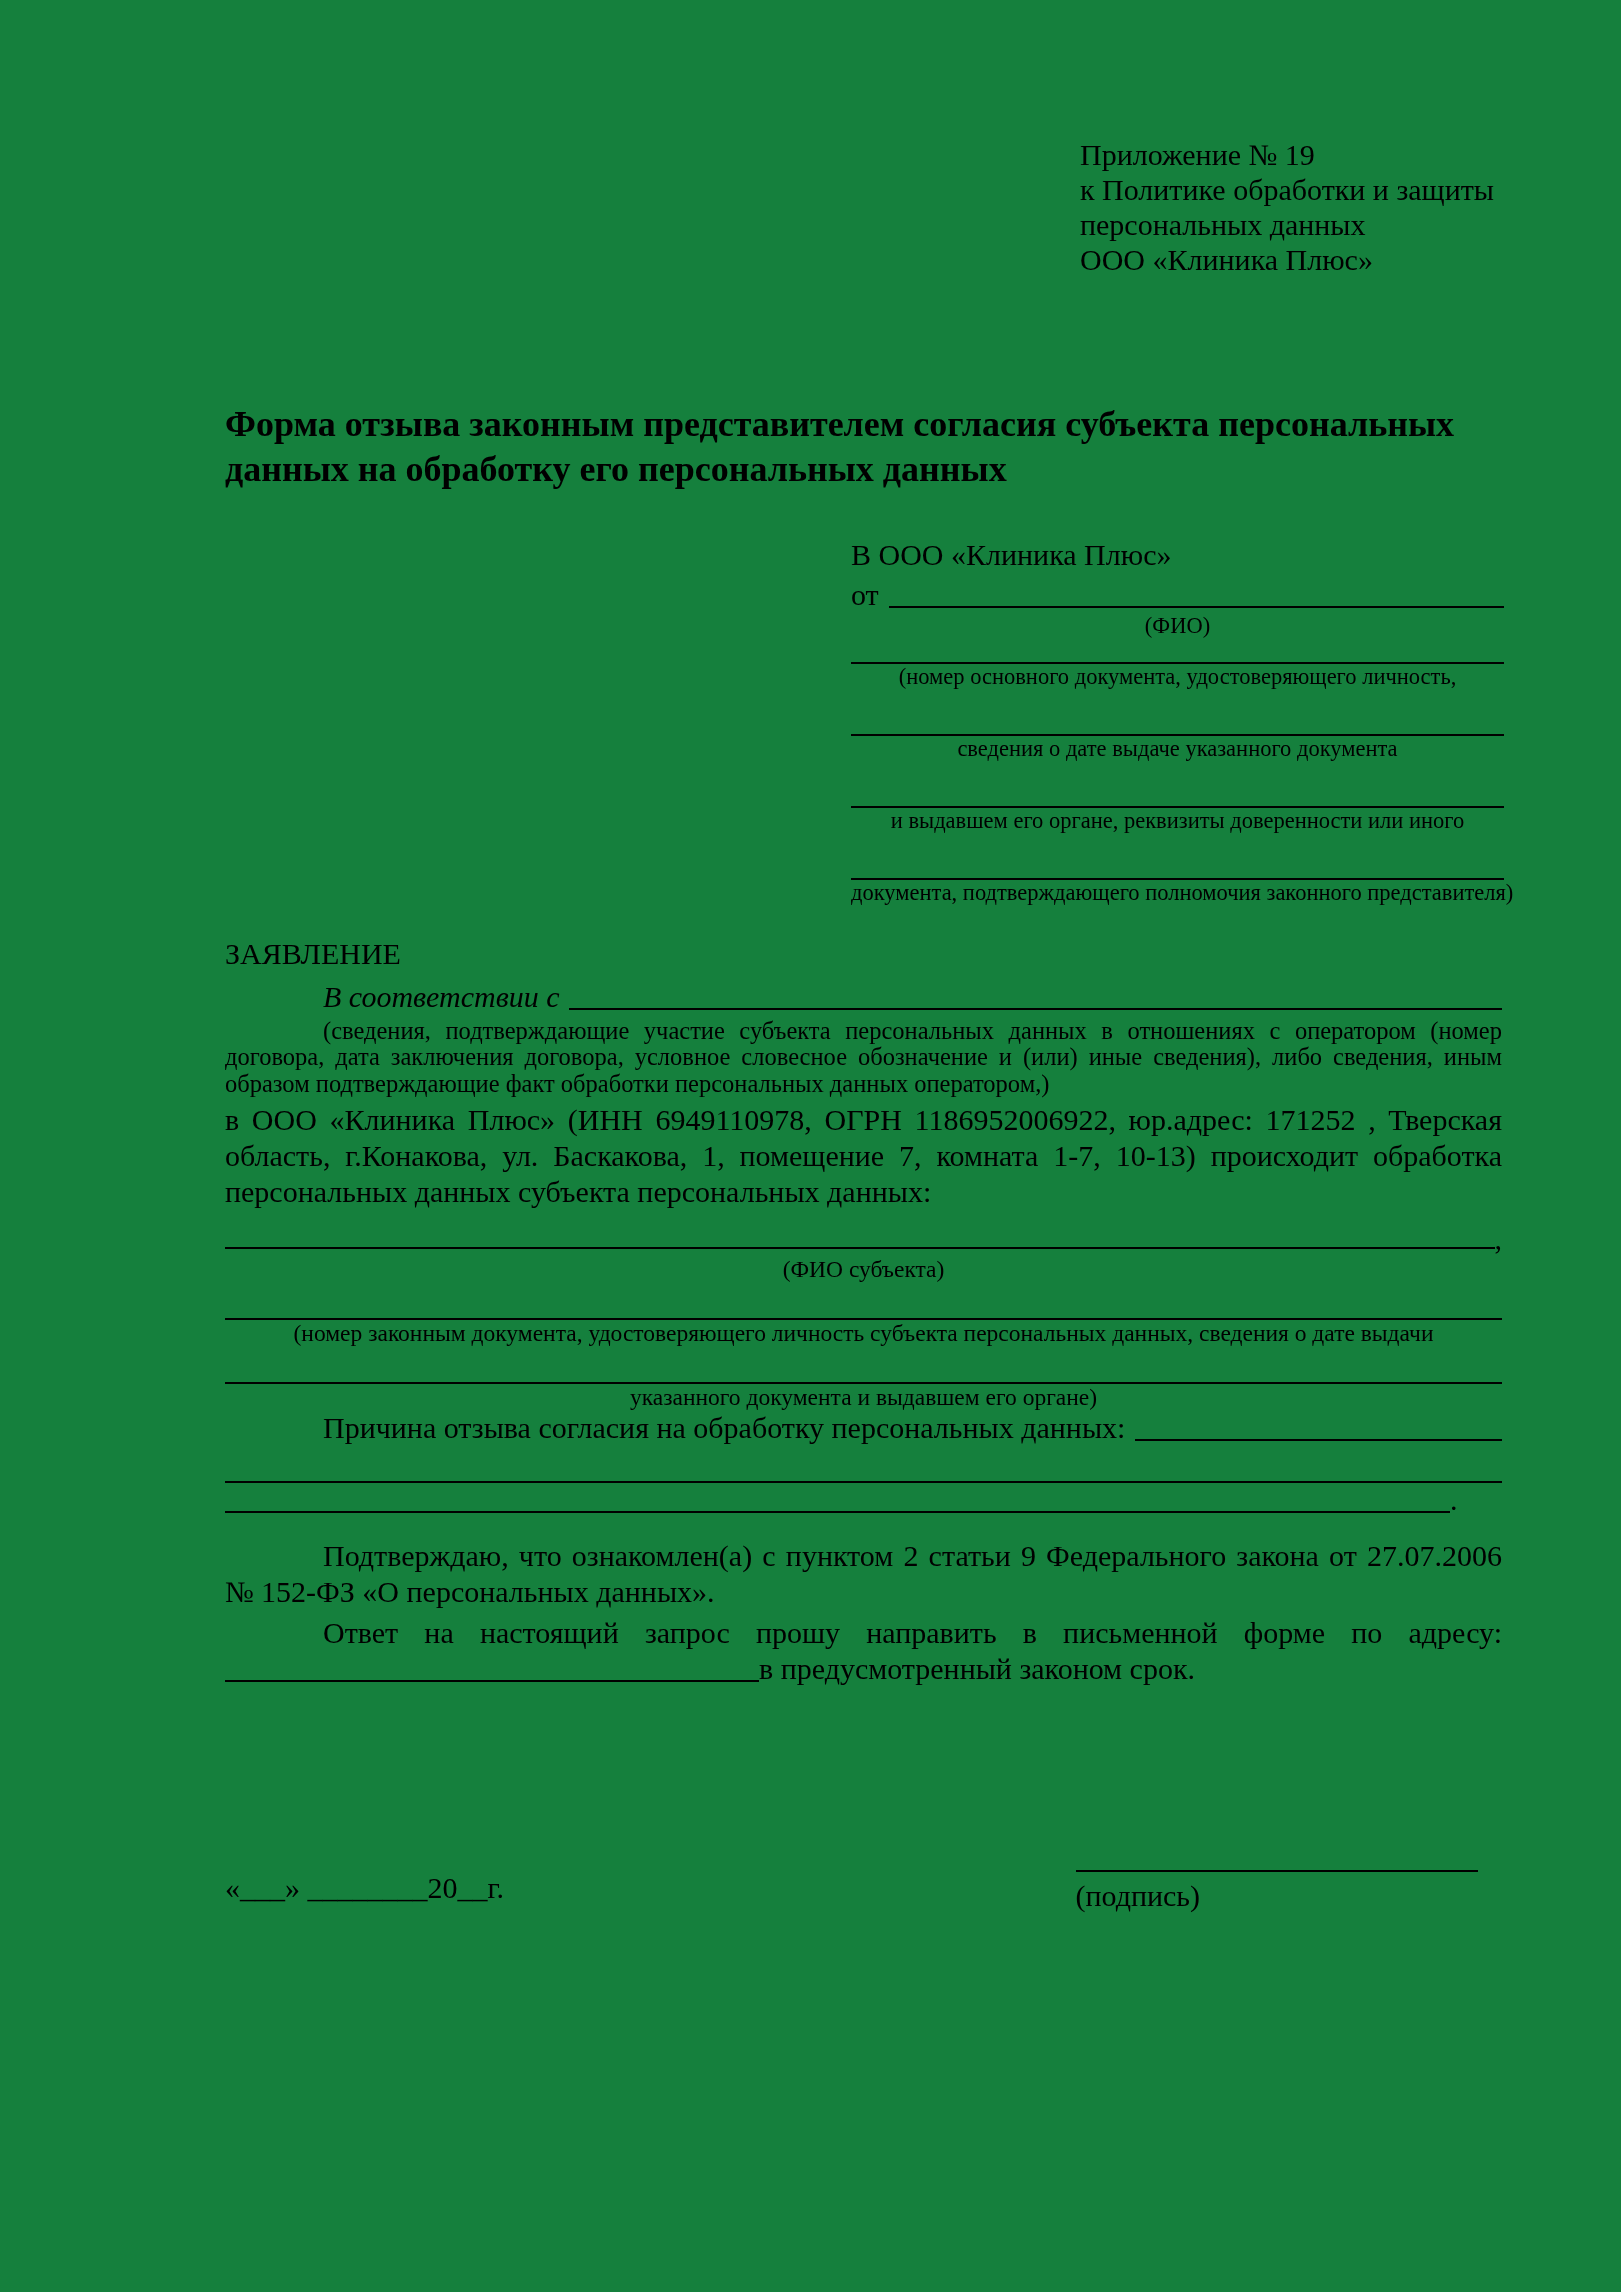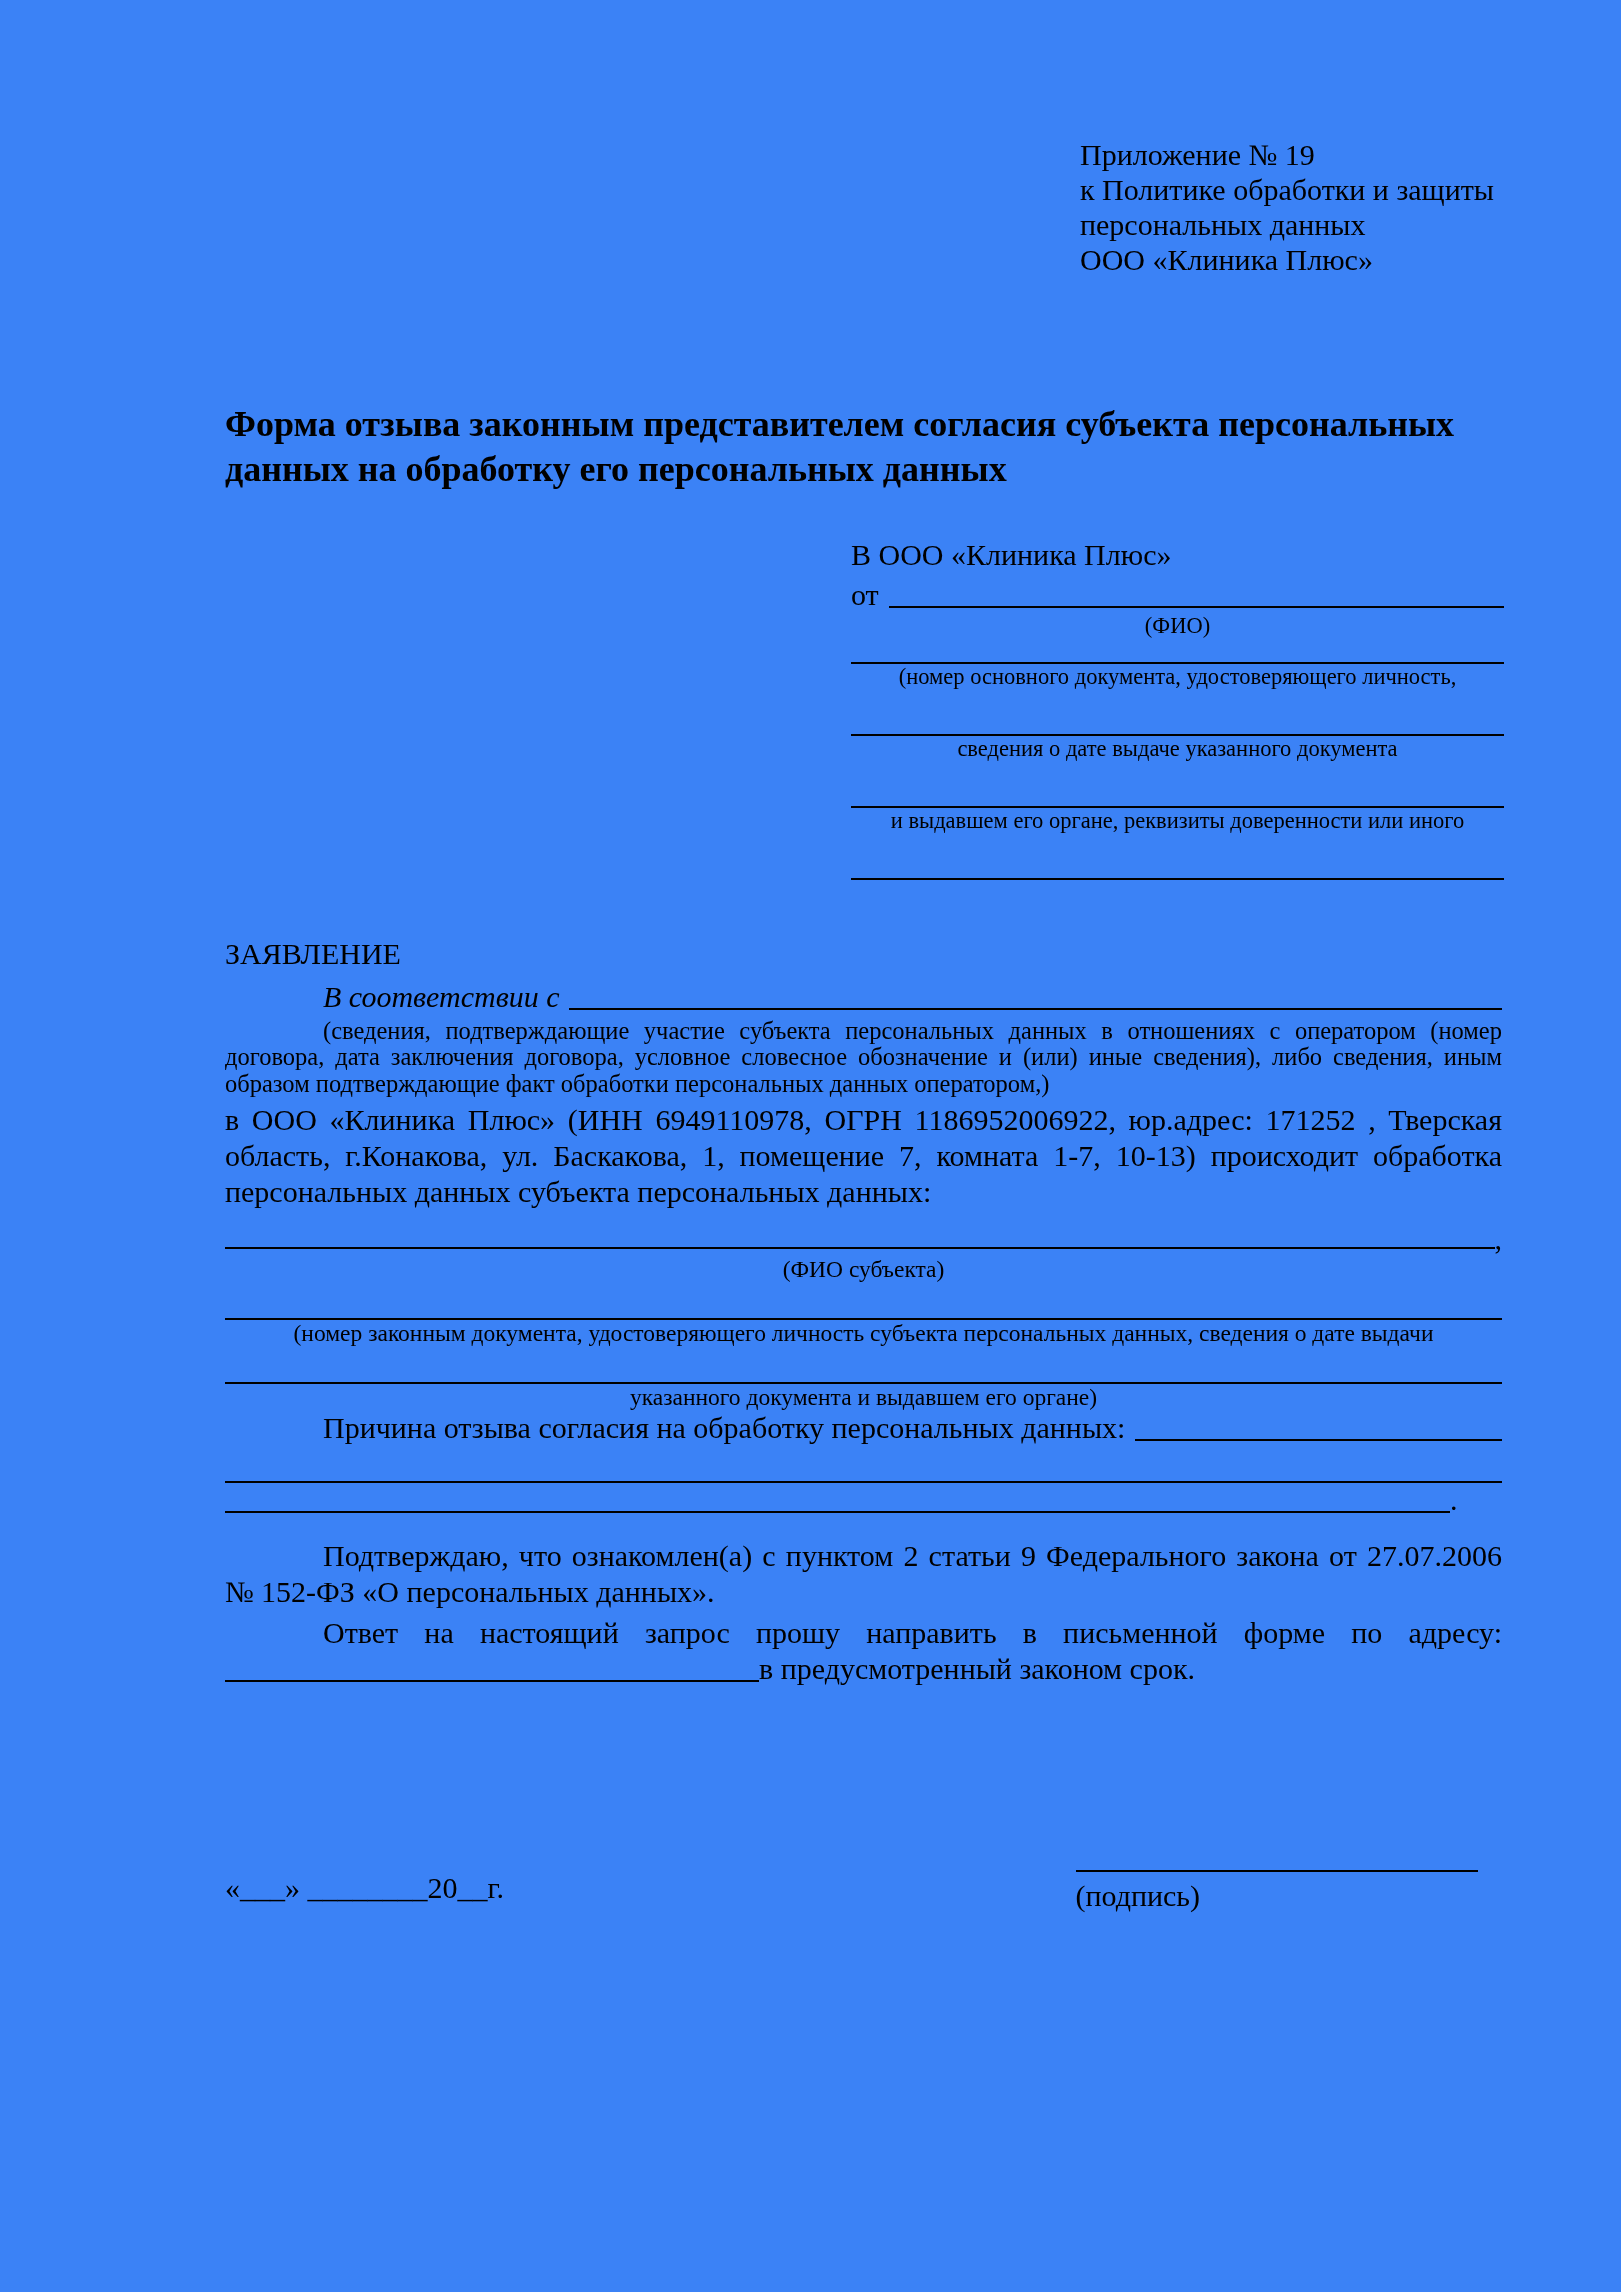--- a/index.html
+++ b/index.html
@@ -1,18 +1,18 @@
 <!DOCTYPE html>
 <html><head>
 <meta charset="utf-8">
 <style>
   * { margin:0; padding:0; box-sizing:border-box; }
   html,body { background:#ffffff; }
   .page {
-    position:relative; width:1621px; height:2293px; background:#3b82f6;
+    position:relative; width:1621px; height:2293px; background:#15803d;
     font-family:"Liberation Serif", serif; color:#000; overflow:hidden;
   }
   
   .appendix { position:absolute; left:1080px; top:137px; font-size:30px; line-height:35px; }
   
   .doc-title {
     position:absolute; left:225px; top:402px; width:1277px;
     font-size:36px; font-weight:700; line-height:45px; 
   }
   
@@ -75,20 +75,21 @@
       <span class="fill-line"></span>
     </div>
     <div class="addr-caption">(ФИО)</div>
     <div class="addr-blank first"></div>
     <div class="addr-caption">(номер основного документа, удостоверяющего личность,</div>
     <div class="addr-blank"></div>
     <div class="addr-caption">сведения о дате выдаче указанного документа</div>
     <div class="addr-blank"></div>
     <div class="addr-caption">и выдавшем его органе, реквизиты доверенности или иного</div>
     <div class="addr-blank"></div>
+    <div class="addr-caption">документа, подтверждающего полномочия законного представителя)</div>
   </div>
 
   <div class="main">
     <div class="stmt-heading">ЗАЯВЛЕНИЕ</div>
 
     <div class="accordance">
       <span class="prefix">В соответствии с</span>
       <span class="fill-line"></span>
     </div>
 

